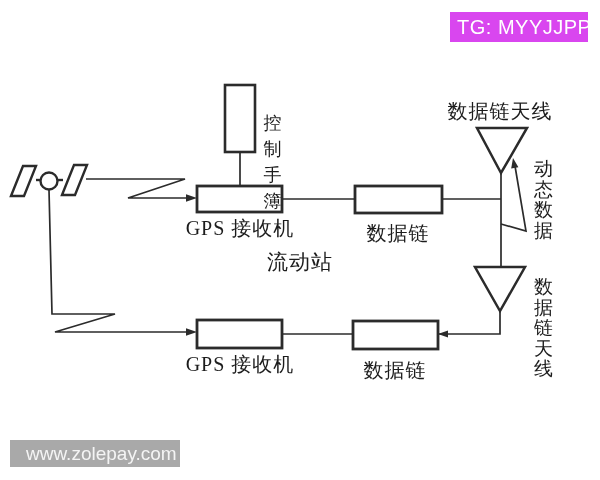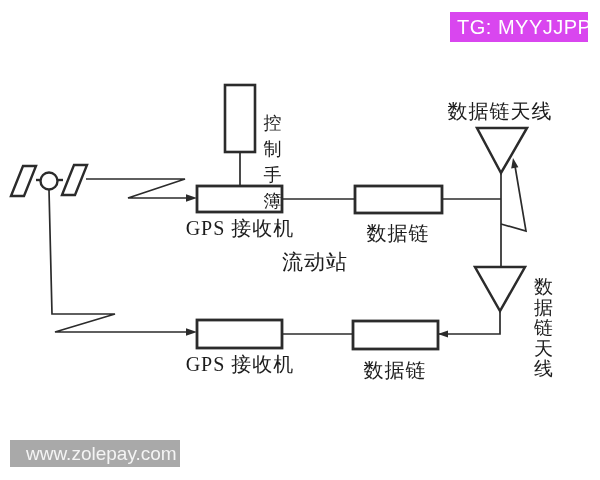--- a/index.html
+++ b/index.html
@@ -5,21 +5,21 @@
   html,body{margin:0;padding:0;background:#ffffff;}
   #stage{
     position:relative;width:600px;height:480px;background:#ffffff;overflow:hidden;
     font-family:"Liberation Serif","DejaVu Serif",serif;color:#1c1c1c;
   }
   svg{position:absolute;left:0;top:0;}
   
   .lbl{position:absolute;text-align:center;font-size:20px;white-space:nowrap;letter-spacing:1px;}
   .lbl-rover-gps{left:178px;top:215px;width:124px;}
   .lbl-rover-dl{left:336px;top:220px;width:124px;}
-  .lbl-rover-station{left:253px;top:248px;width:124px;font-size:21px;font-family:Liberation Mono, monospace;}
+  .lbl-rover-station{left:238px;top:248px;width:124px;font-size:21px;font-family:Liberation Mono, monospace;}
   .lbl-top-antenna{left:438px;top:98px;width:124px;}
   .lbl-base-gps{left:178px;top:351px;width:124px;}
   .lbl-base-dl{left:333px;top:357px;width:124px;}
   .lbl-base-station{left:255px;top:382px;width:124px;font-size:21px;}
   
   .vlbl{position:absolute;width:21px;font-size:19px;line-height:20.5px;
         word-break:break-all;overflow-wrap:anywhere;text-align:center;}
   .vlbl-controller{left:262px;top:77px;font-size:18px;line-height:26px;margin-top:33px;}
   .vlbl-dynamic{left:533px;top:159px;}
   .vlbl-right-antenna{left:533px;top:277px;}
@@ -84,20 +84,21 @@
     </g>
   </svg>
 
   <div class="vlbl vlbl-controller">控制手簿</div>
 
   <div class="lbl lbl-rover-gps">GPS 接收机</div>
   <div class="lbl lbl-rover-dl">数据链</div>
   <div class="lbl lbl-rover-station">流动站</div>
   <div class="lbl lbl-top-antenna">数据链天线</div>
 
+  <div class="vlbl vlbl-dynamic">动态数据</div>
   <div class="vlbl vlbl-right-antenna">数据链天线</div>
 
   <div class="lbl lbl-base-gps">GPS 接收机</div>
   <div class="lbl lbl-base-dl">数据链</div>
 
   <div class="badge">TG: MYYJJPP</div>
   <div class="watermark">www.zolepay.com</div>
 
 </div>
 

